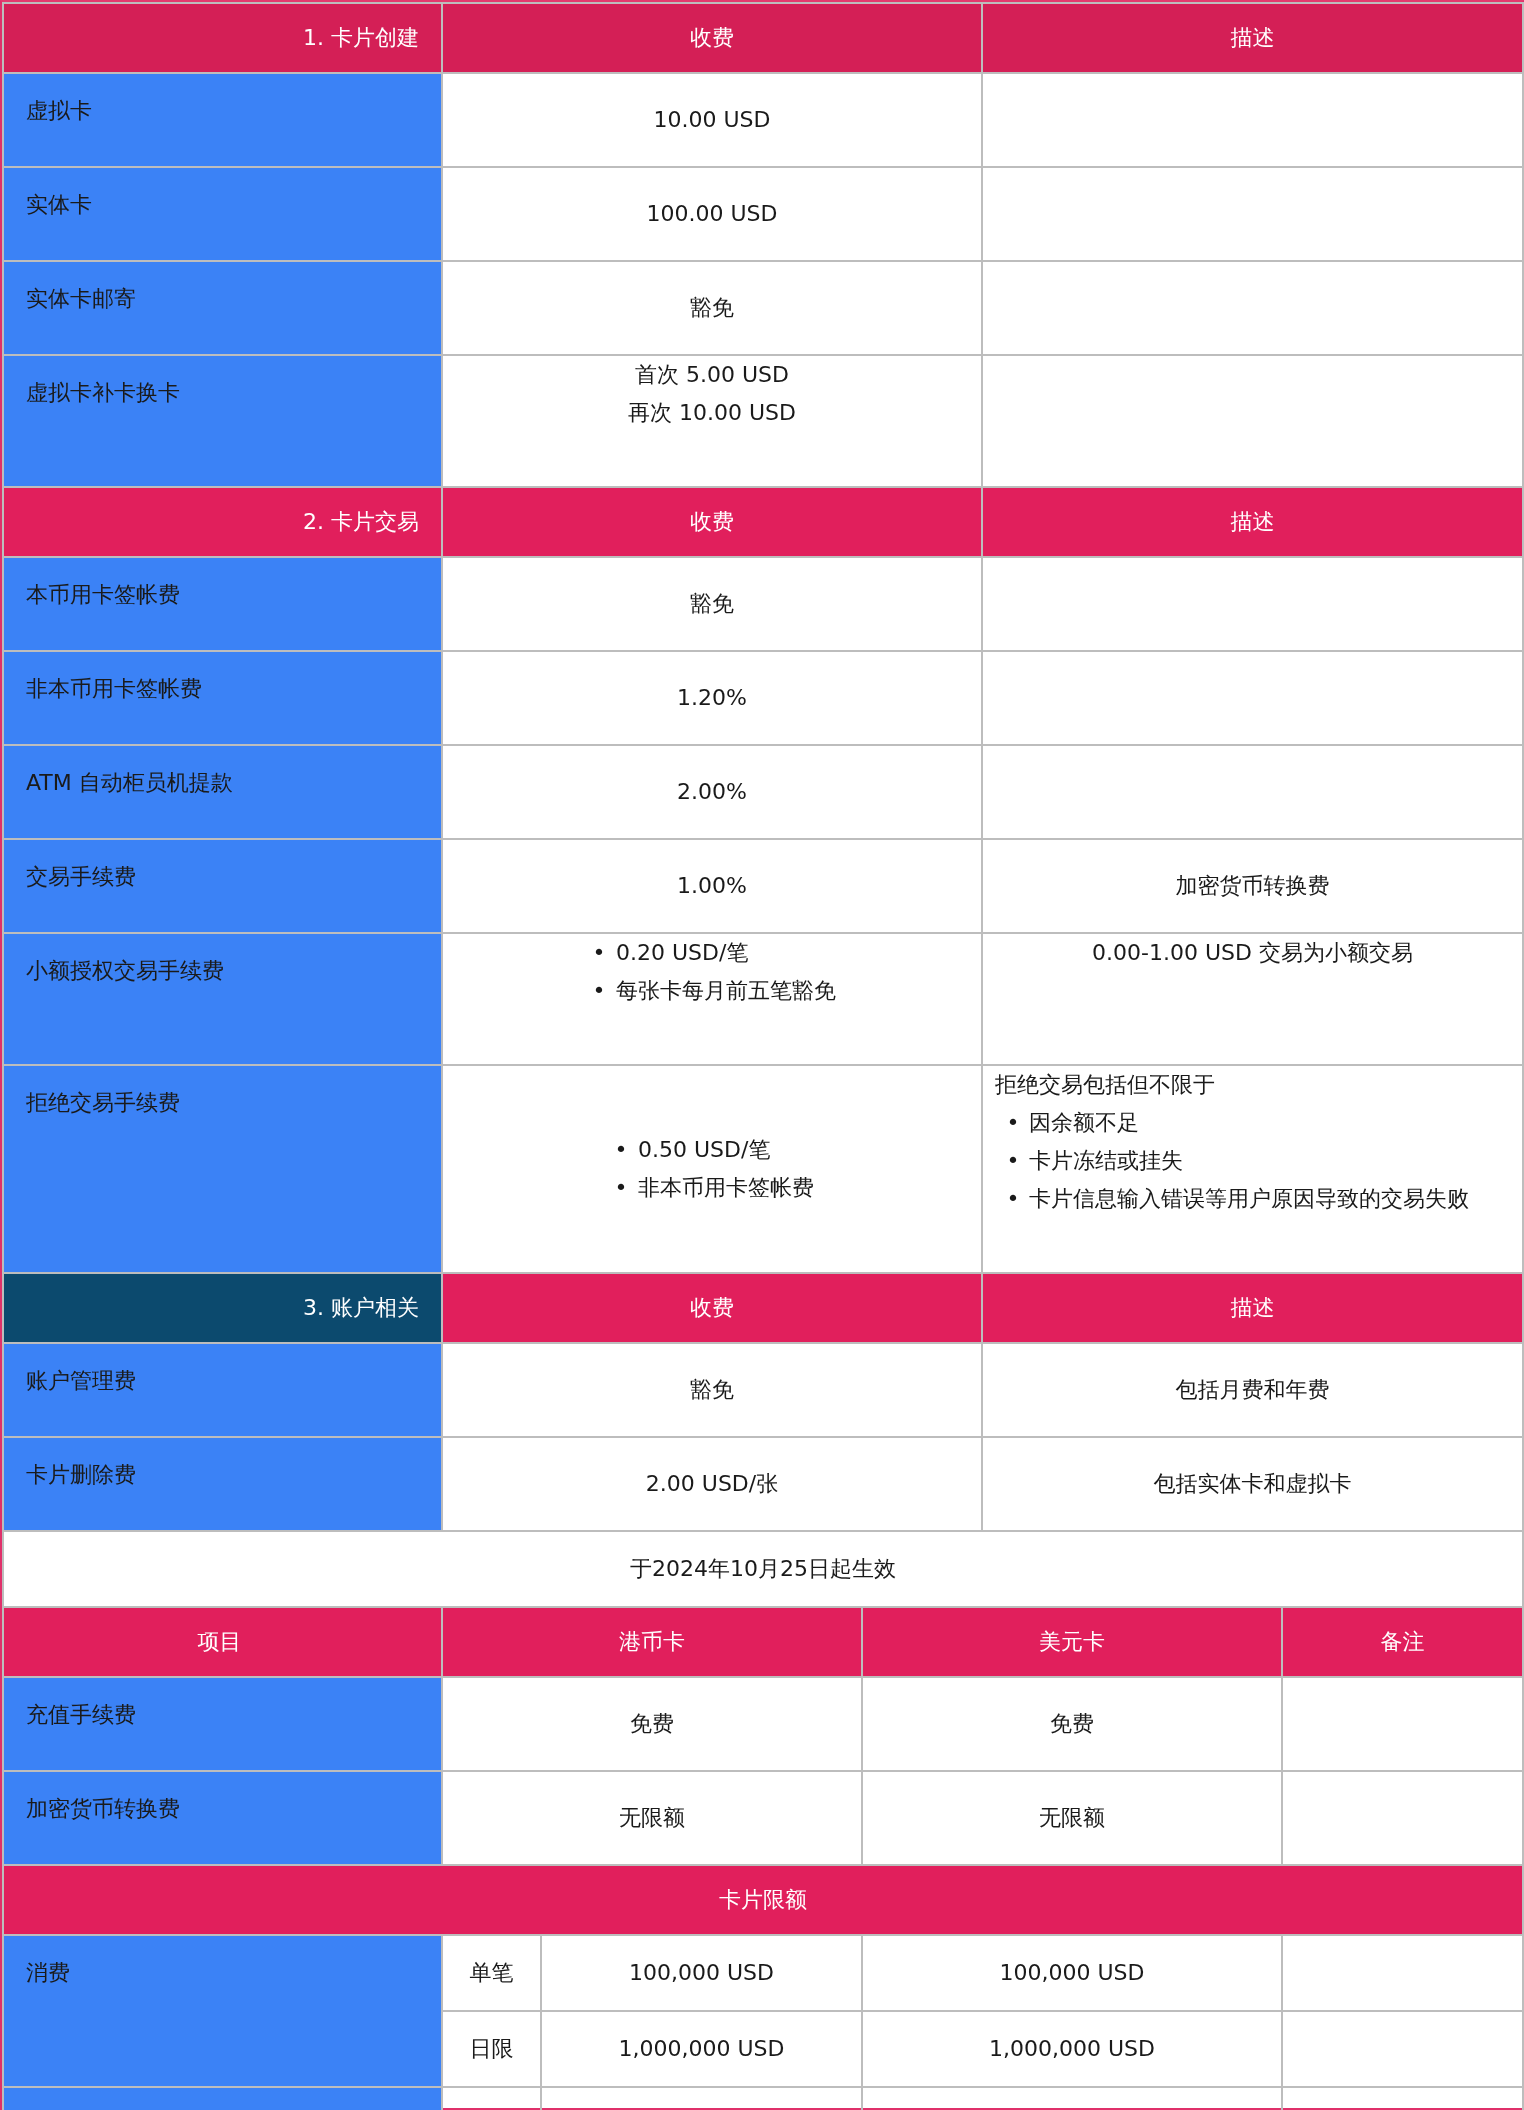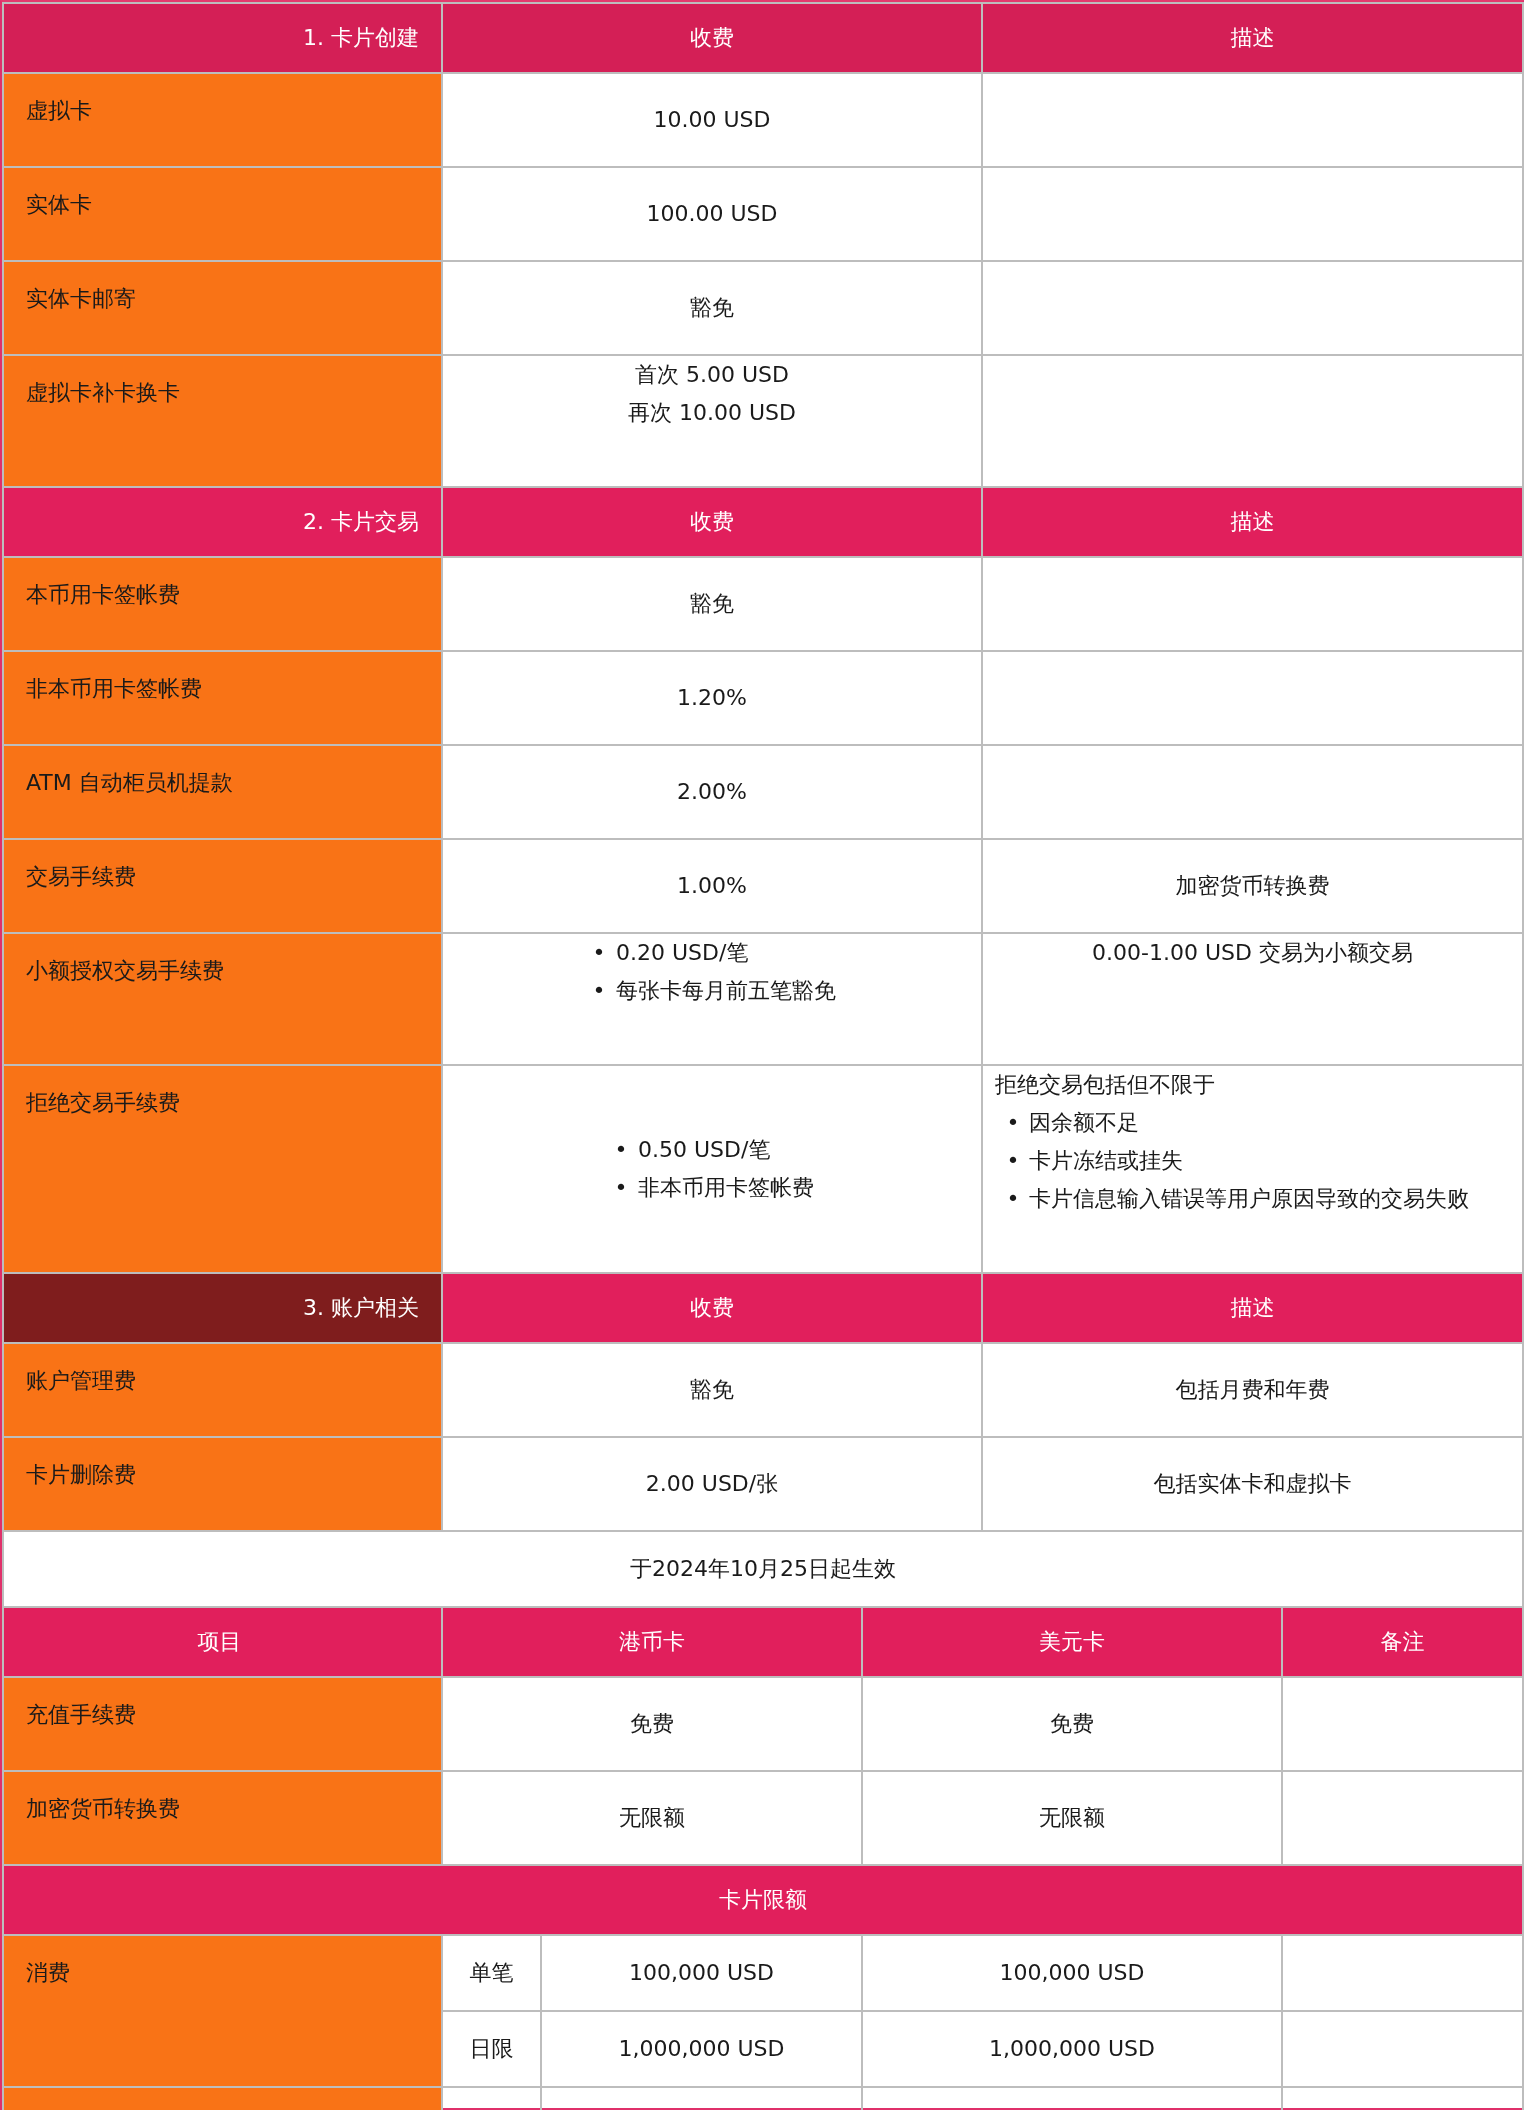--- a/index.html
+++ b/index.html
@@ -3,22 +3,22 @@
 <meta charset="utf-8">
 <style>
   html, body { margin: 0; padding: 0; background: #ffffff; }
   body { width: 1524px; height: 2110px; overflow: hidden; font-family: "DejaVu Sans", "Liberation Sans", sans-serif; color: #1a1a1a; }
   .frame { position: relative; width: 1520px; height: 2106px; border: 2px solid #e0306a; border-top-color: #e43a6e; }
   table { border-collapse: collapse; width: 100%; table-layout: fixed; font-size: 22px; }
   td { border: 2px solid #bdbdbd; padding: 0 22px; vertical-align: middle; line-height: 38px; }
   tr.hdr td { color: #ffffff; background: #e11f5c; height: 68px; text-align: center; }
   tr.hdr td.first { text-align: right; padding-left: 30px; }
   tr.hdr.dark td { background: #d41f56; }
-  tr.hdr td.light { background: #7f1d1d; }
-  td.label { background: #f97316; text-align: left; vertical-align: top; padding-top: 18px; }
+  tr.hdr td.light { background: #0c4a6e; }
+  td.label { background: #3b82f6; text-align: left; vertical-align: top; padding-top: 18px; }
   td.val { text-align: center; }
   td.desc { text-align: center; }
   tr.r1 td { height: 74px; }
   tr.r2 td { height: 112px; }
   tr.r3 td { height: 188px; }
   td.top { vertical-align: top; }
   ul.b { list-style: none; margin: 0; padding: 0; display: inline-block; text-align: left; }
   ul.b li::before { content: "•"; display: inline-block; width: 22px; text-align: center; margin-right: 6px; }
   .descblock { text-align: left; padding: 0 6px; }
   .descblock ul { list-style: none; margin: 0; padding: 0 0 0 10px; }

